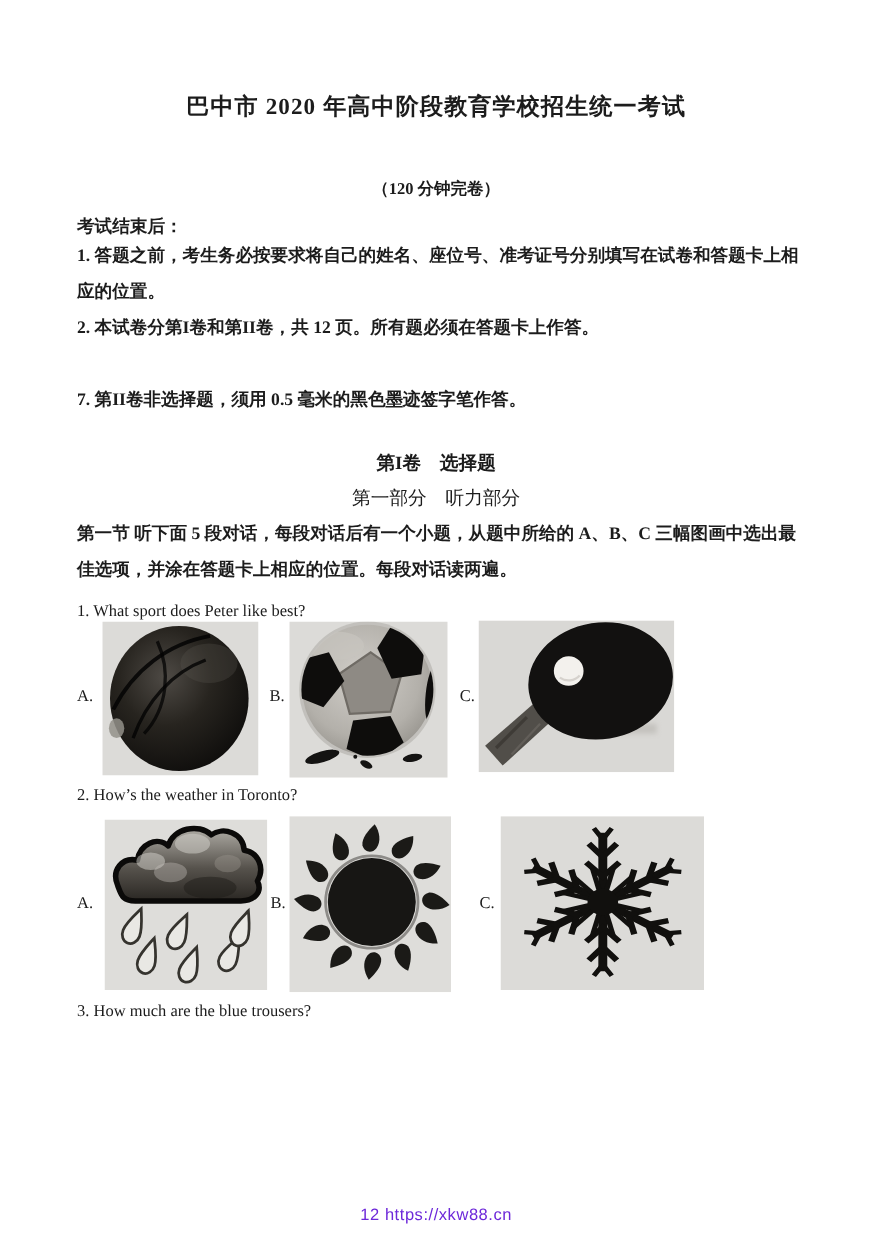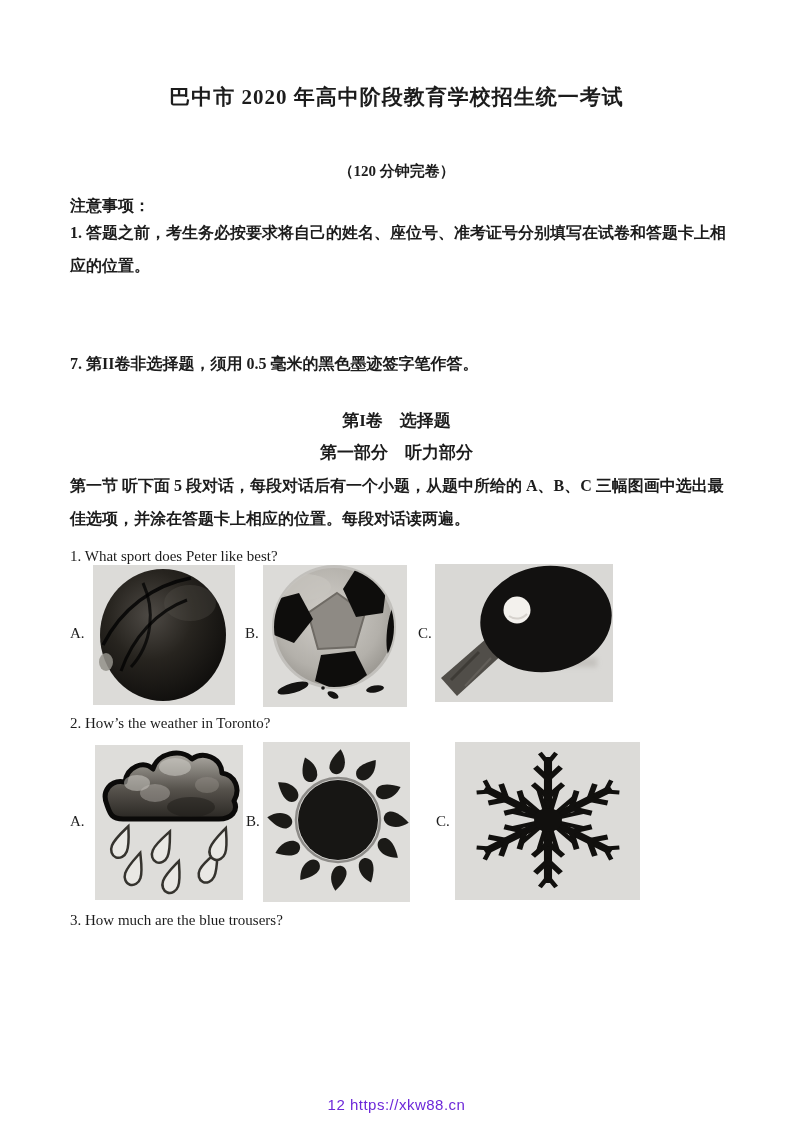--- a/index.html
+++ b/index.html
@@ -17,41 +17,42 @@
   .subtitle{top:111px;font-size:21px;font-weight:bold;letter-spacing:2px;}
   .duration{top:150px;font-size:15px;font-weight:bold;}
   .notice-heading{position:absolute;left:70px;top:184px;font-size:16px;font-weight:bold;}
   .notice-item{position:absolute;left:70px;width:658px;font-size:16px;font-weight:bold;line-height:32.5px;}
   .ni-1{top:205px;}
   .ni-2{top:271px;}
   .ni-3{top:304px;}
   .ni-4{top:336px;}
   .ni-5{top:368px;}
   .vol-heading{top:397px;font-size:17px;font-weight:bold;}
-  .part-heading{top:429px;font-size:17px;font-weight:bold;}
+  .part-heading{top:429px;font-size:17px;font-weight:normal;}
   .intro{position:absolute;left:70px;top:457px;width:658px;font-size:16px;font-weight:bold;line-height:33px;}
   .q-text{position:absolute;left:70px;font-size:15px;}
   .q1-text{top:536px;}
   .q2-text{top:703px;}
   .q3-text{top:900px;}
   .opt-label{position:absolute;font-size:15px;}
   .fig{position:absolute;line-height:0;}
   .fig svg{display:block;}
   .footer{top:1084px;font-family:"Liberation Sans","DejaVu Sans",sans-serif;font-size:15px;color:#6d28d9;letter-spacing:0.5px;}
 </style>
 </head>
 <body>
 
 <div class="page">
 
   <div class="center title">巴中市 2020 年高中阶段教育学校招生统一考试</div>
   <div class="center duration">（120 分钟完卷）</div>
 
-  <div class="notice-heading">注意事项：</div>
+  <div class="notice-heading">考试结束后：</div>
   <div class="notice-item ni-1">1. 答题之前，考生务必按要求将自己的姓名、座位号、准考证号分别填写在试卷和答题卡上相应的位置。</div>
+  <div class="notice-item ni-2">2. 本试卷分第I卷和第II卷，共 12 页。所有题必须在答题卡上作答。</div>
   <div class="notice-item ni-4">7. 第II卷非选择题，须用 0.5 毫米的黑色墨迹签字笔作答。</div>
 
   <div class="center vol-heading">第I卷　选择题</div>
   <div class="center part-heading">第一部分　听力部分</div>
   <div class="intro">第一节 听下面 5 段对话，每段对话后有一个小题，从题中所给的 A、B、C 三幅图画中选出最佳选项，并涂在答题卡上相应的位置。每段对话读两遍。</div>
 
   <div class="q-text q1-text">1. What sport does Peter like best?</div>
 
   <div class="opt-label" style="left:70px;top:613px;">A.</div>
   <div class="fig" style="left:93px;top:553px;">

